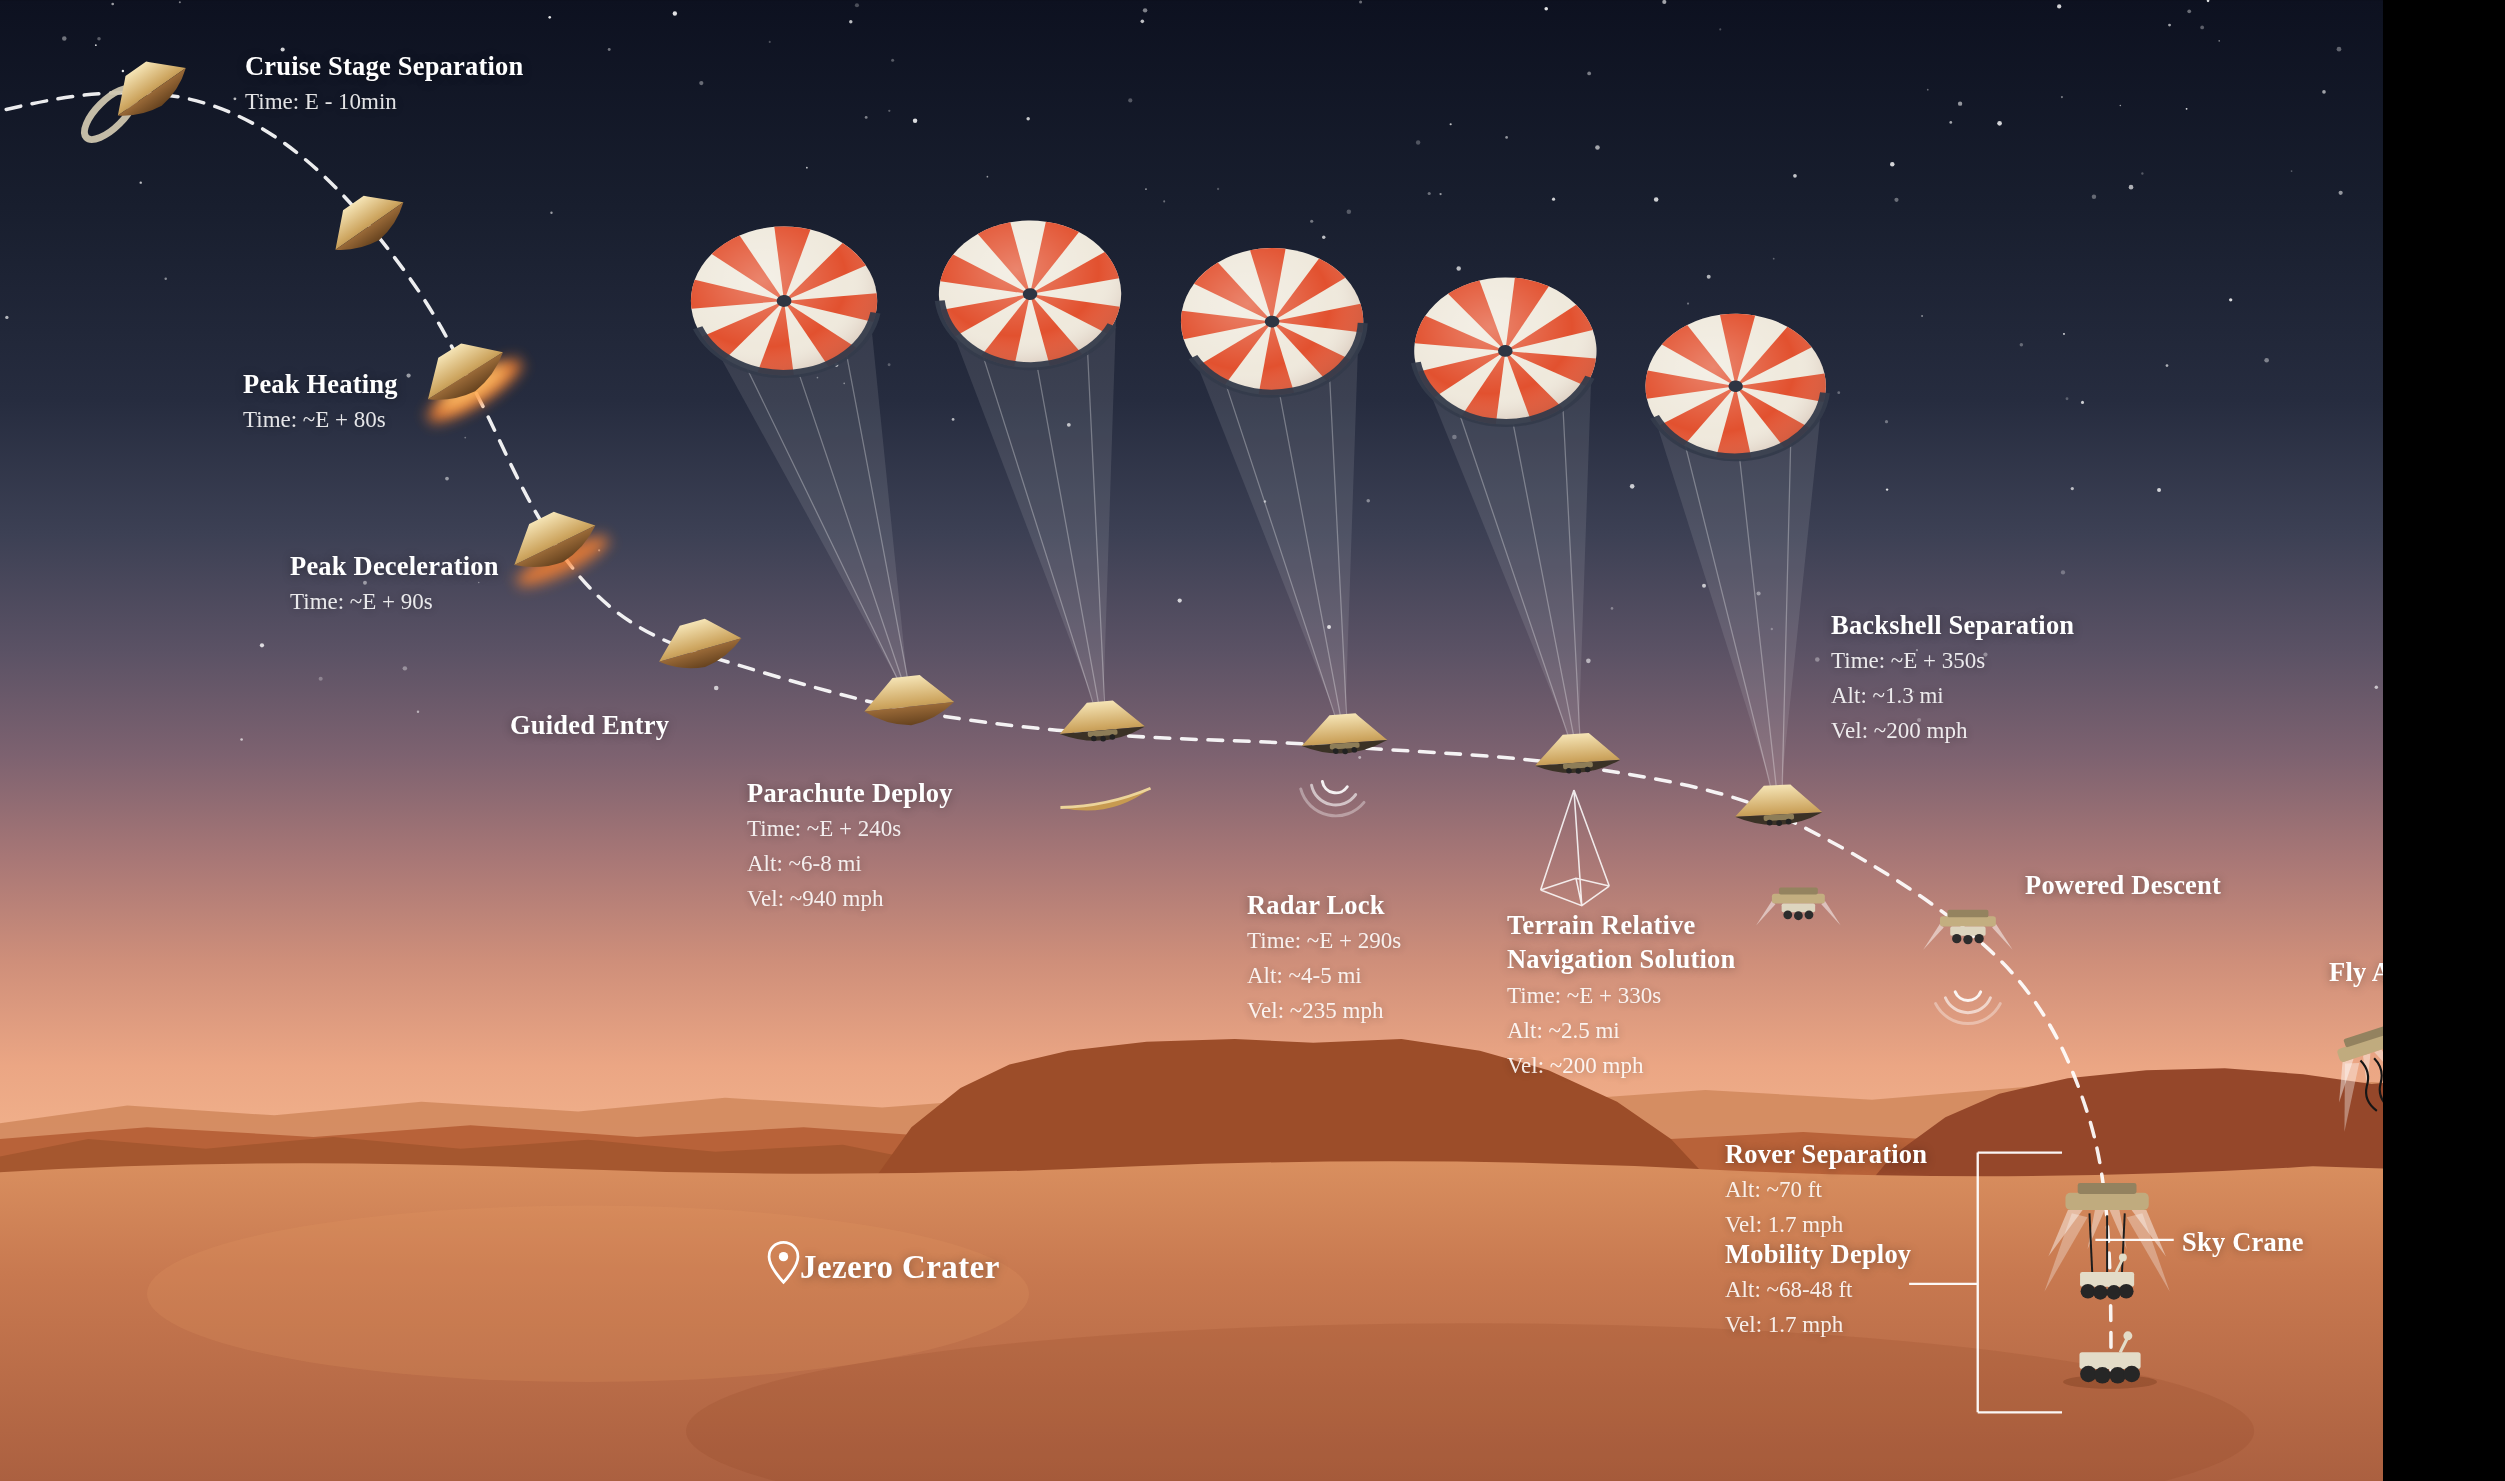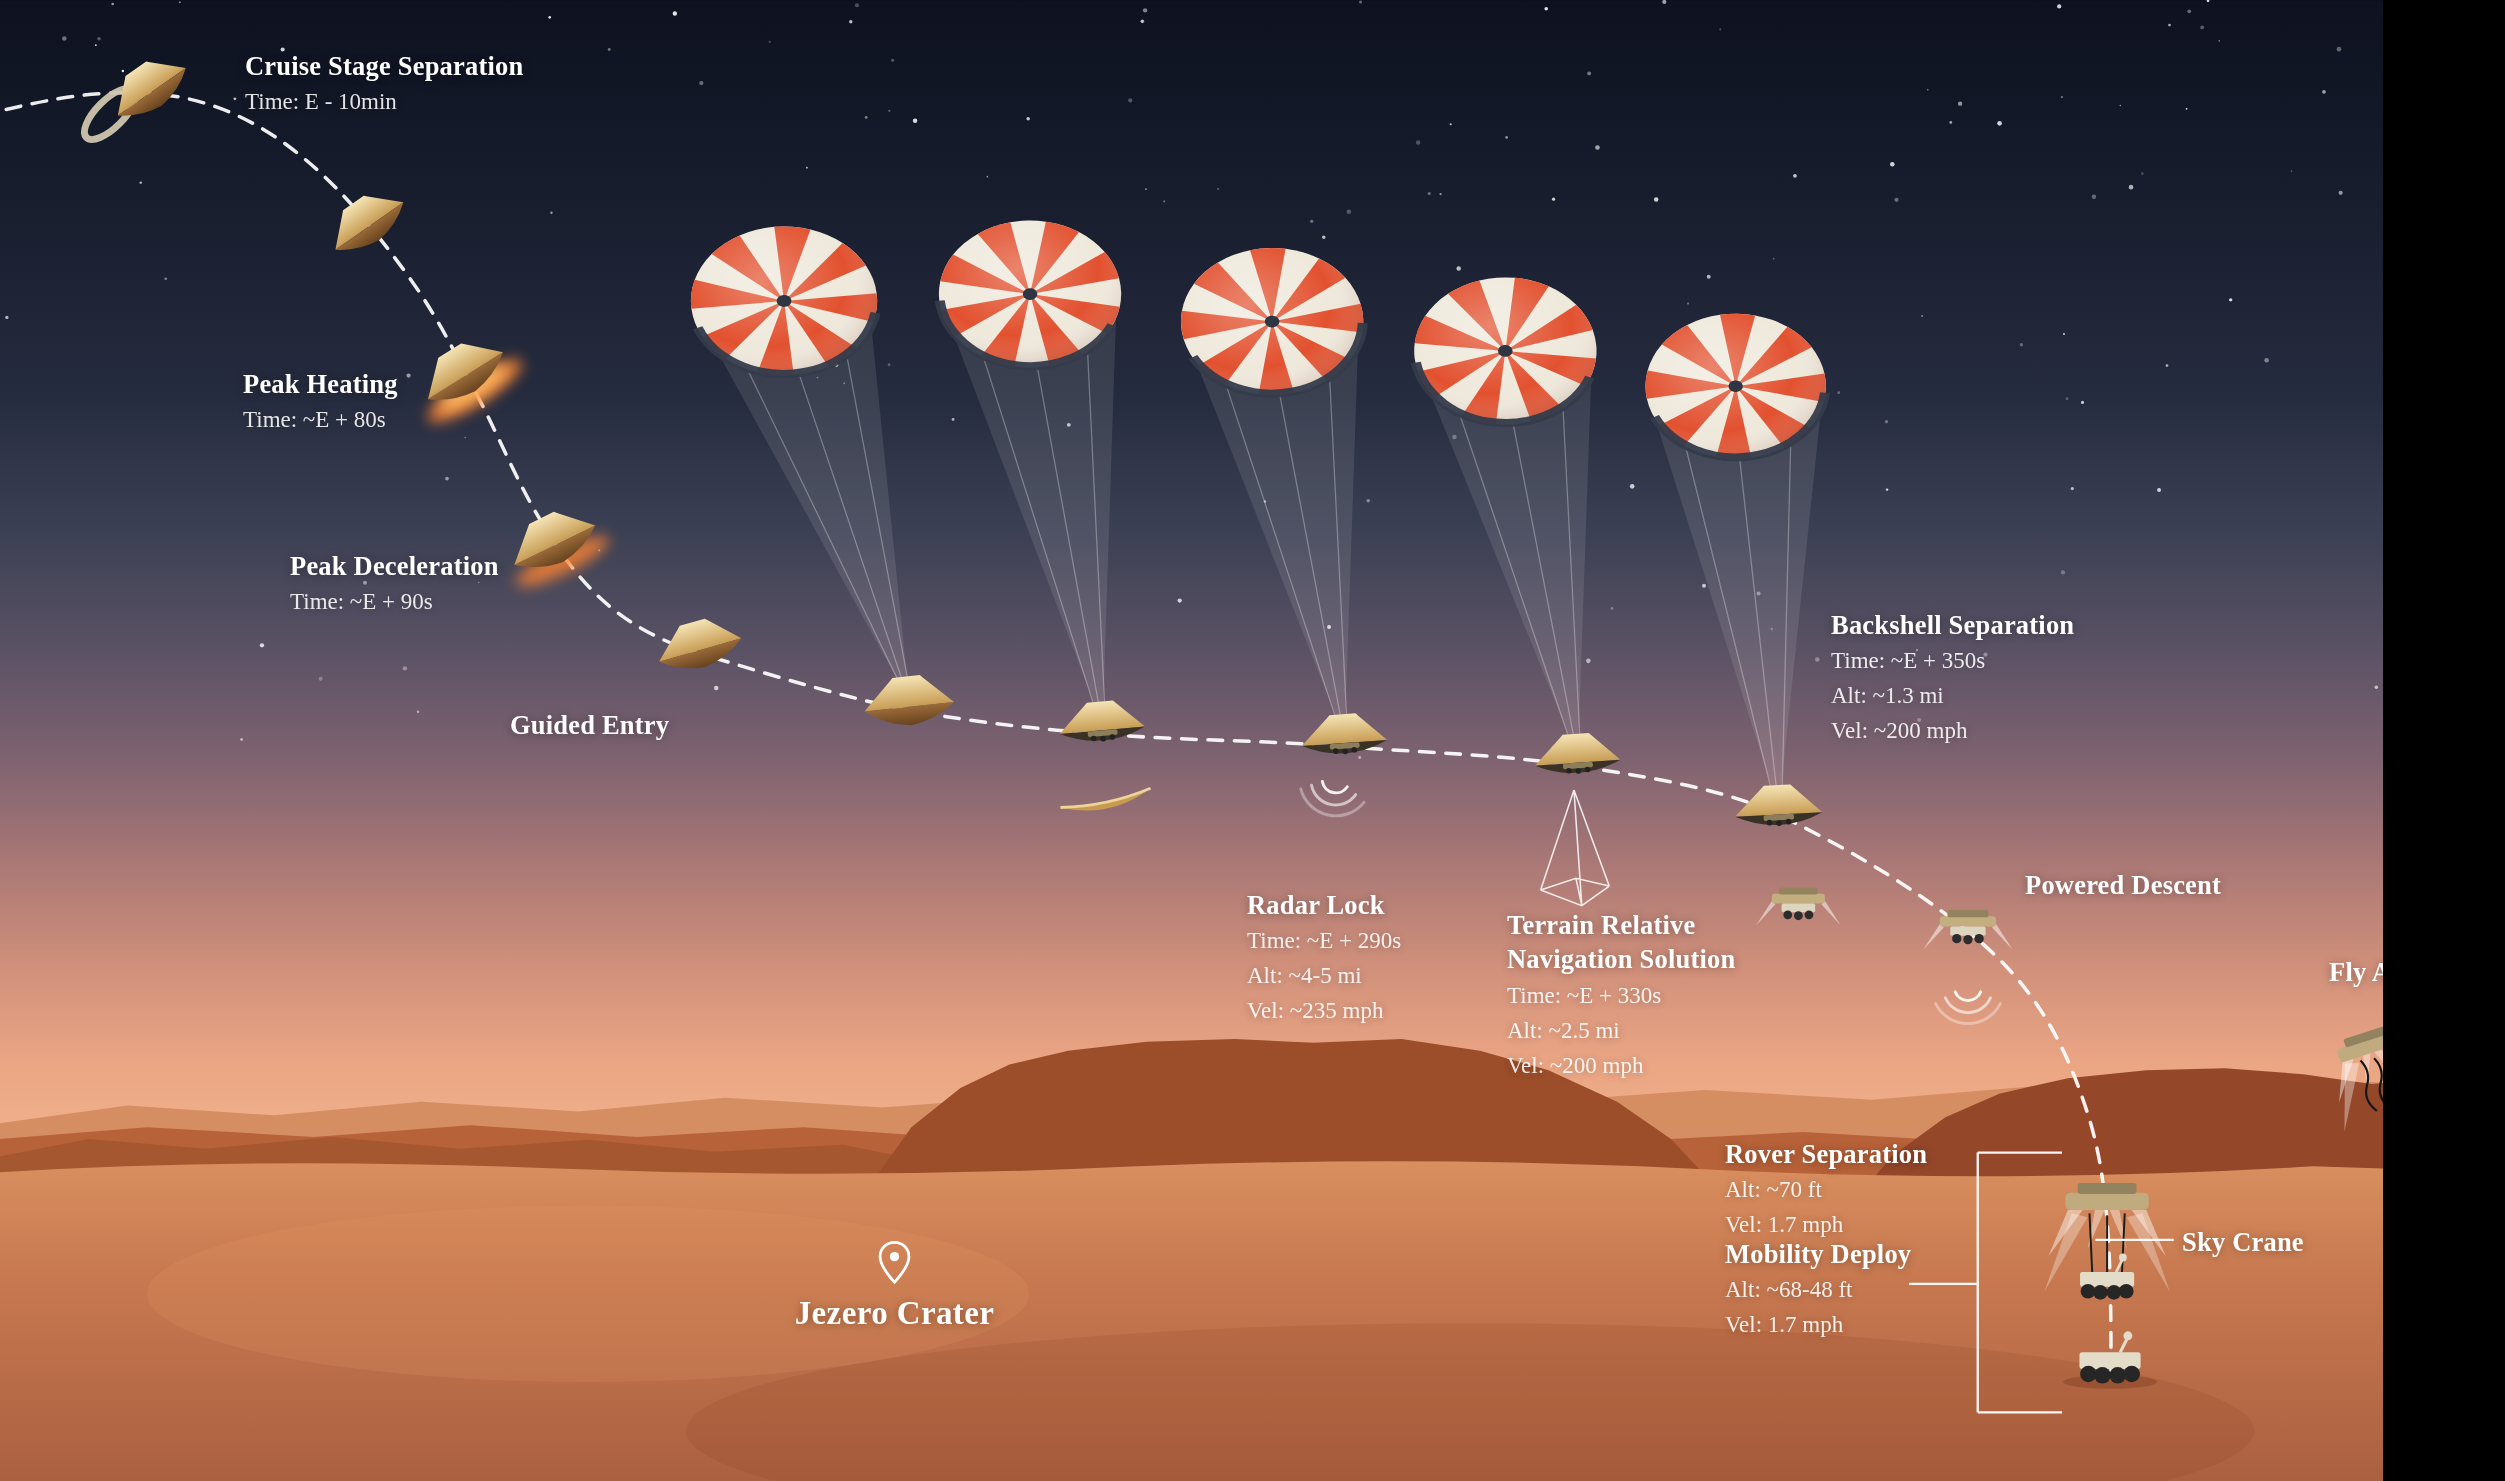--- a/index.html
+++ b/index.html
@@ -9,21 +9,21 @@
   svg.scene{position:absolute;inset:0;display:block}
   .wedge{fill:var(--parachute-red,#e2512f)}
   .traj{fill:none;stroke:var(--trajectory,#ffffff);stroke-width:3.6;
         stroke-dasharray:15 12;stroke-linecap:round;opacity:.92}
   .stage{position:absolute;color:var(--label-text,#ffffff);white-space:nowrap;
          text-shadow:0 1px 9.8px rgba(0,0,0,.35)}
   .stage .t{font-size:26.5px;font-weight:700;letter-spacing:0.2px;line-height:1.3}
   .stage .d{font-size:23px;font-weight:400;opacity:.88;line-height:1.52}
   .stage .t + .d{margin-top:2px}
   .place{position:absolute;left:767px;top:1241px;width:255px;display:flex;
-         flex-direction:column;align-items:center;color:#fff;
+         flex-direction:row;align-items:center;color:#fff;
          text-shadow:0 1px 9.8px rgba(0,0,0,.35)}
   .place .pin{margin-bottom:9.8px}
   .place .name{font-size:33px;font-weight:700;letter-spacing:0.4px}
 </style>
 </head>
 <body>
 
 <div class="canvas">
 
 <svg class="scene" viewBox="0 0 2556 1511" width="2505" height="1481">
@@ -395,20 +395,26 @@
   <div class="t">Peak Heating</div>
   <div class="d">Time: ~E + 80s</div>
 </div>
 <div class="stage" style="left:290px;top:549px">
   <div class="t">Peak Deceleration</div>
   <div class="d">Time: ~E + 90s</div>
 </div>
 <div class="stage" style="left:510px;top:708px">
   <div class="t">Guided Entry</div>
 </div>
+<div class="stage" style="left:747px;top:776px">
+  <div class="t">Parachute Deploy</div>
+  <div class="d">Time: ~E + 240s</div>
+  <div class="d">Alt: ~6-8 mi</div>
+  <div class="d">Vel: ~940 mph</div>
+</div>
 <div class="stage" style="left:1247px;top:888px">
   <div class="t">Radar Lock</div>
   <div class="d">Time: ~E + 290s</div>
   <div class="d">Alt: ~4-5 mi</div>
   <div class="d">Vel: ~235 mph</div>
 </div>
 <div class="stage" style="left:1507px;top:908px">
   <div class="t">Terrain Relative</div>
   <div class="t">Navigation Solution</div>
   <div class="d">Time: ~E + 330s</div>

